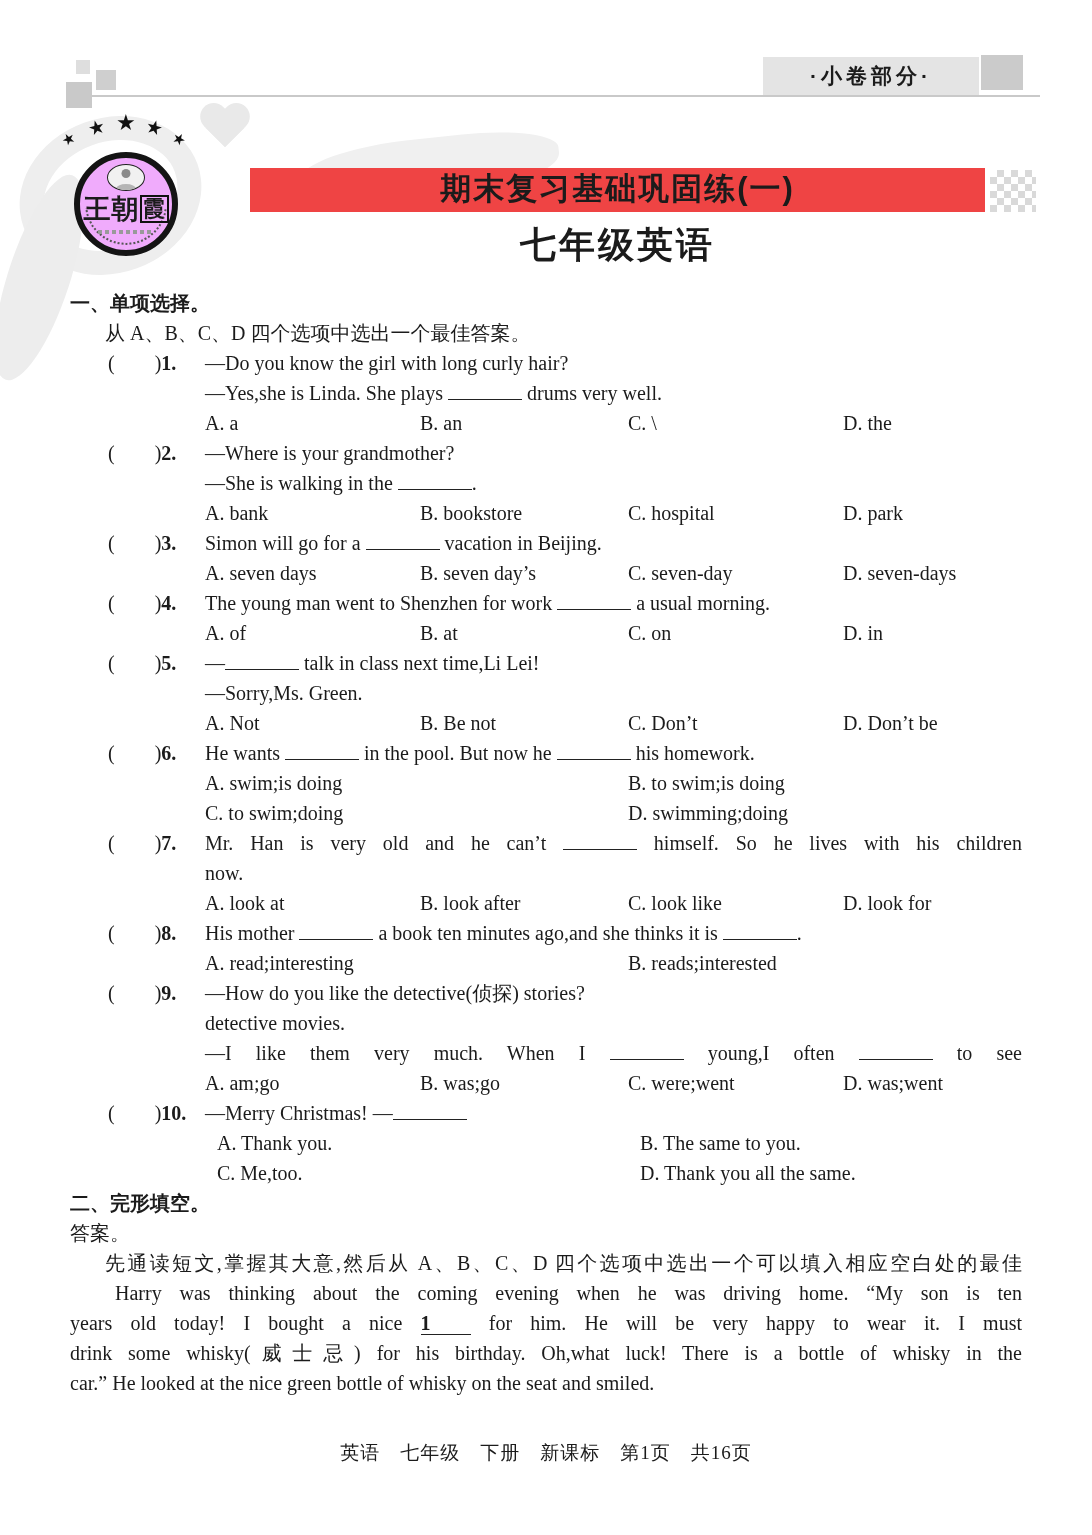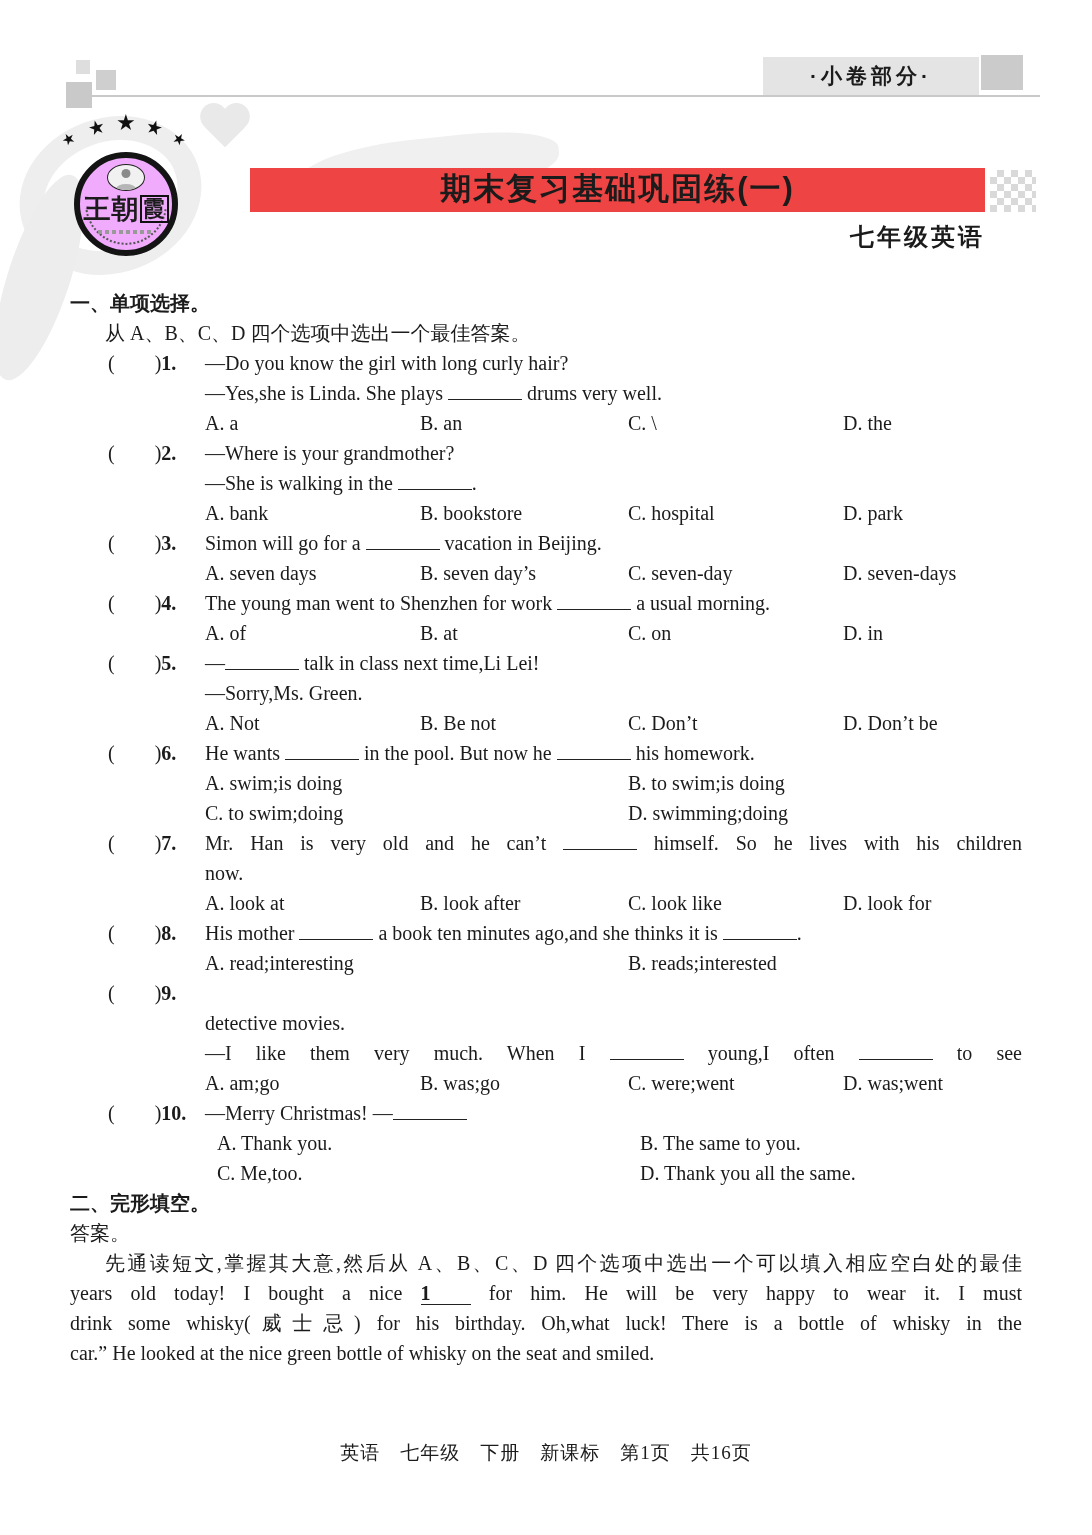--- a/index.html
+++ b/index.html
@@ -55,22 +55,22 @@
         background:repeating-linear-gradient(90deg,#999 0 4px,transparent 4px 7px);}
 
   
   .title-band{position:absolute;left:250px;top:168px;width:735px;height:44px;background:#ef4444;z-index:2;
         display:flex;align-items:flex-start;justify-content:center;font-family:"Liberation Sans","DejaVu Sans",sans-serif;
         font-weight:bold;font-size:31px;letter-spacing:2px;}
   .checker{position:absolute;left:990px;top:170px;width:46px;height:42px;z-index:2;
         background-image:linear-gradient(45deg,#d9d9d9 25%,transparent 25%,transparent 75%,#d9d9d9 75%),
                          linear-gradient(45deg,#d9d9d9 25%,transparent 25%,transparent 75%,#d9d9d9 75%);
         background-size:14px 14px;background-position:0 0,7px 7px;}
-  .subtitle{position:absolute;left:250px;top:221px;width:735px;text-align:right;z-index:2;
-        font-family:Liberation Mono, monospace;font-weight:bold;font-size:24px;letter-spacing:3px;}
+  .subtitle{position:absolute;left:250px;top:221px;width:735px;text-align:center;z-index:2;
+        font-family:Liberation Mono, monospace;font-weight:bold;font-size:36px;letter-spacing:3px;}
 
   
   .content{position:absolute;left:70px;top:288px;width:952px;z-index:4;}
   .ln{position:relative;height:30px;line-height:30px;font-size:20px;white-space:nowrap;}
   .ln.just{white-space:normal;text-align:justify;text-align-last:justify;}
   .s-heading{height:30px;line-height:30px;font-size:20px;font-weight:bold;
         font-family:"Liberation Sans","DejaVu Sans",sans-serif;}
   .instr{padding-left:35px;}
   .qline{padding-left:135px;}
   .qmark{position:absolute;left:38px;top:0;white-space:nowrap;}
@@ -178,21 +178,21 @@
           <div class="opt" style="width: 215px;">A. look at</div>
           <div class="opt" style="width: 208px;">B. look after</div>
           <div class="opt" style="width: 215px;">C. look like</div>
           <div class="opt">D. look for</div>
         </div>
         <div class="ln qline"><span class="qmark">(　　)<b>8.</b></span><span>His mother <span class="blank"></span> a book ten minutes ago,and she thinks it is <span class="blank"></span>.</span></div>
         <div class="optrow">
           <div class="opt" style="width: 423px;">A. read;interesting</div>
           <div class="opt">B. reads;interested</div>
         </div>
-        <div class="ln qline"><span class="qmark">(　　)<b>9.</b></span></div>
+        <div class="ln qline"><span class="qmark">(　　)<b>9.</b></span><span>—How do you like the detective(侦探) stories?</span></div>
         <div class="ln qline"><span>detective movies.</span></div>
         <div class="ln qline just"><span>—I like them very much. When I <span class="blank"></span> young,I often <span class="blank"></span> to see</span></div>
         <div class="optrow">
           <div class="opt" style="width: 215px;">A. am;go</div>
           <div class="opt" style="width: 208px;">B. was;go</div>
           <div class="opt" style="width: 215px;">C. were;went</div>
           <div class="opt">D. was;went</div>
         </div>
         <div class="ln qline"><span class="qmark">(　　)<b>10.</b></span><span>—Merry Christmas! —<span class="blank"></span></span></div>
         <div class="optrow" style="padding-left: 147px;">
@@ -203,20 +203,21 @@
           <div class="opt" style="width: 423px;">C. Me,too.</div>
           <div class="opt">D. Thank you all the same.</div>
         </div>
       </div>
     <div class="s-heading">二、完形填空。</div>
     <div id="instr-s2">
         <div class="ln">答案。</div>
         <div class="ln just" style="padding-left: 35px;">先通读短文,掌握其大意,然后从 A、B、C、D 四个选项中选出一个可以填入相应空白处的最佳</div>
       </div>
     <div id="cloze">
+        <div class="ln just cloze-first">Harry was thinking about the coming evening when he was driving home. “My son is ten</div>
         <div class="ln just">years old today! I bought a nice <span class="blank num">1</span> for him. He will be very happy to wear it. I must</div>
         <div class="ln just">drink some whisky(威士忌) for his birthday. Oh,what luck! There is a bottle of whisky in the</div>
         <div class="ln">car.” He looked at the nice green bottle of whisky on the seat and smiled.</div>
       </div>
   </div>
 
   <div class="footer">英语　七年级　下册　新课标　第1页　共16页</div>
 </div>
 
 </body></html>

